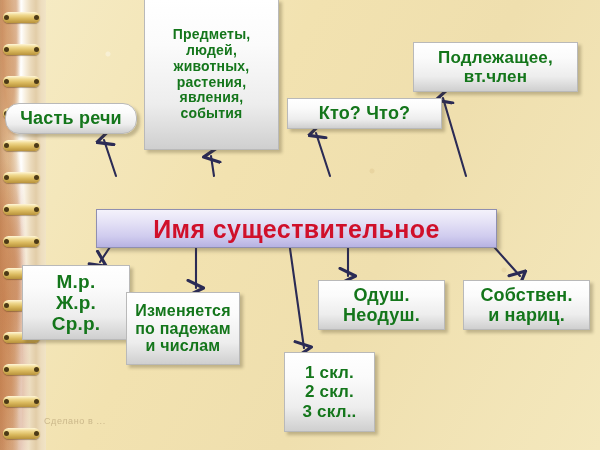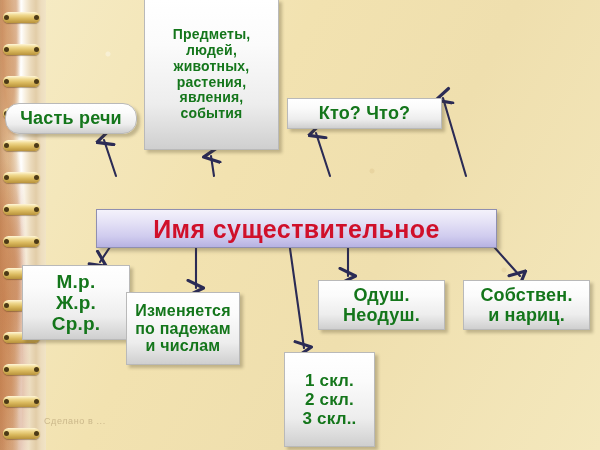--- a/index.html
+++ b/index.html
@@ -130,32 +130,34 @@
 
   <div class="node green" id="node-predmety" style="left:144px;top:-1px;width:135px;height:151px;font-size:14px;padding:4px 2px;">Предметы,
 людей,
 животных,
 растения,
 явления,
 события</div>
 
   <div class="node green" id="node-kto-chto" style="left:287px;top:98px;width:155px;height:31px;font-size:18px;">Кто? Что?</div>
 
+  <div class="node green" id="node-podlezhashchee" style="left:413px;top:42px;width:165px;height:50px;font-size:17px;">Подлежащее,
+вт.член</div>
 
   <div class="node" id="node-center" style="left:96px;top:178px;width:401px;height:39px;margin-top:31px;">Имя существительное</div>
 
   <div class="node green" id="node-rod" style="left:22px;top:265px;width:108px;height:75px;font-size:19px;">М.р.
 Ж.р.
 Ср.р.</div>
 
   <div class="node green" id="node-izmenyaetsya" style="left:126px;top:292px;width:114px;height:73px;font-size:16px;">Изменяется
 по падежам
 и числам</div>
 
-  <div class="node green" id="node-sklonenie" style="left:284px;top:352px;width:91px;height:95px;font-size:17px;">1 скл.
+  <div class="node green" id="node-sklonenie" style="left:284px;top:352px;width:91px;height:80px;font-size:17px;">1 скл.
 2 скл.
 3 скл..</div>
 
   <div class="node green" id="node-odush" style="left:318px;top:280px;width:127px;height:50px;font-size:18px;">Одуш.
 Неодуш.</div>
 
   <div class="node green" id="node-sobstven" style="left:463px;top:280px;width:127px;height:50px;font-size:18px;">Собствен.
 и нариц.</div>
 
   <div id="watermark">Сделано в ...</div>

